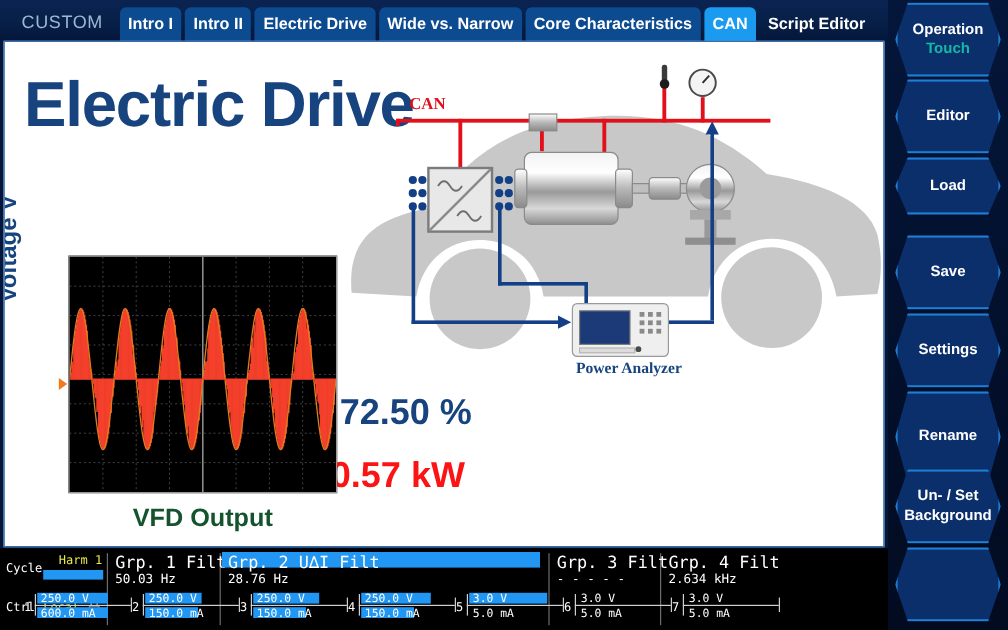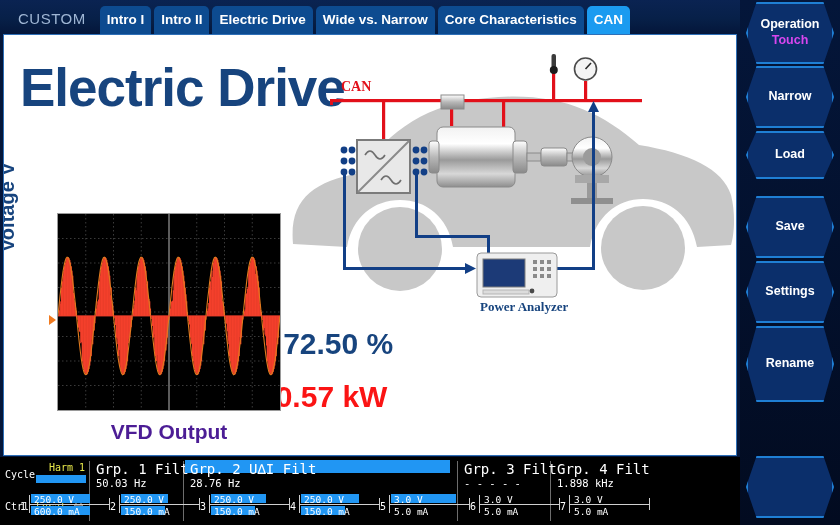--- a/index.html
+++ b/index.html
@@ -57,21 +57,21 @@
     position:absolute; left:53px; top:178px; width:224px; height:198px;
     background:#000; border:1px solid #9a9a9a;
   }
   #ylabel{
     position:absolute; left:-8px; top:217px;
     transform:rotate(-90deg); transform-origin:left top;
     font-size:20px; font-weight:bold; color:#17447e; white-space:nowrap;
   }
   #vfdlabel{
     position:absolute; left:53px; top:385px; width:224px; text-align:center;
-    font-size:21px; font-weight:bold; color:#4c1d95;
+    font-size:21px; font-weight:bold; color:#14532d;
   }
   #marker{
     position:absolute; left:45px; top:280px;
     width:0;height:0;border-left:7px solid #f07a20;
     border-top:5px solid transparent;border-bottom:5px solid transparent;
   }
 
   
   #status{
     position:absolute; left:0; top:457px; width:740px; height:68px;
@@ -95,21 +95,21 @@
     background:linear-gradient(to bottom,#04163a,#020b20);
   }
   .sbtn{
     position:absolute; left:6px; width:88px;
     display:flex; flex-direction:column; align-items:center; justify-content:center;
     background:#0b2f6b; color:#ffffff; font-size:12.5px; font-weight:bold;
     text-align:center; line-height:1.25;
     border:2px solid #1f7fd4;
     clip-path:polygon(12% 0%,88% 0%,100% 50%,88% 100%,12% 100%,0% 50%);
   }
-  .sbtn .sub{ color:#d946ef; }
+  .sbtn .sub{ color:#14b8a6; }
 </style>
 </head>
 <body>
 
 <div id="app">
 
   <div id="tabbar">
     <div class="custom-label">CUSTOM</div>
     <div id="tabs-host" style="display:flex;align-items:flex-end;">
         <div class="tab">
@@ -122,20 +122,23 @@
           <span>Electric Drive</span>
         </div>
         <div class="tab">
           <span>Wide vs. Narrow</span>
         </div>
         <div class="tab">
           <span>Core Characteristics</span>
         </div>
         <div class="tab sel">
           <span>CAN</span>
+        </div>
+        <div class="tab plain">
+          <span>Script Editor</span>
         </div>
       </div>
   </div>
 
   <div id="canvas">
 
     <div id="title">Electric Drive</div>
 
     <div id="car">
       <svg width="450" height="280" viewBox="0 0 450 280">
@@ -598,21 +601,21 @@
         <div class="divv" style="left: 457px;"></div>
         <div class="divv" style="left: 550px;"></div>
         <div class="grp-h" style="left: 96px; top: 4px;">Grp.  1 Filt</div>
         <div class="grp-v" style="left: 96px; top: 20px;">50.03   Hz</div>
         <div class="hl" style="left: 185px; top: 3px; width: 265px; height: 13px;"></div>
         <div class="grp-h" style="left: 190px; top: 4px;">Grp.  2 U∆I Filt</div>
         <div class="grp-v" style="left: 190px; top: 20px;">28.76   Hz</div>
         <div class="grp-h" style="left: 464px; top: 4px;">Grp.  3 Filt</div>
         <div class="grp-v" style="left: 464px; top: 20px;">- - - - -</div>
         <div class="grp-h" style="left: 557px; top: 4px;">Grp.  4 Filt</div>
-        <div class="grp-v" style="left: 557px; top: 20px;">1.898  kHz</div>
+        <div class="grp-v" style="left: 557px; top: 20px;">2.634  kHz</div>
       </div>
     <div id="channels-host">
         <div class="chnum" style="left: 20px; top: 44px;">1</div>
         <div class="chcap" style="left: 29px; top: 38px; height: 18px;"></div>
         <div class="chcap" style="left: 109px; top: 41px; height: 12px;"></div>
         <div class="chline" style="left: 29px; top: 47px; width: 80px;"></div>
         <div class="chbar" style="left: 31px; top: 37px; width: 59px;"></div>
         <div class="chtxt" style="left: 34px; top: 37px;">250.0 V</div>
         <div class="chbar" style="left: 31px; top: 49px; width: 59px;"></div>
         <div class="chtxt" style="left: 34px; top: 49px;">600.0  mA</div>
@@ -661,29 +664,33 @@
         <div class="chtxt" style="left: 574px; top: 49px;">5.0 mA</div>
       </div>
   </div>
 
   <div id="side">
       <div class="sbtn" style="top: 2px; height: 62px;">
         <div>Operation</div>
         <div class="sub">Touch</div>
       </div>
       <div class="sbtn" style="top: 66px; height: 62px;">
-        <div>Narrow</div>
+        <div>Editor</div>
       </div>
       <div class="sbtn" style="top: 131px; height: 48px;">
         <div>Load</div>
       </div>
       <div class="sbtn" style="top: 196px; height: 62px;">
         <div>Save</div>
       </div>
       <div class="sbtn" style="top: 261px; height: 62px;">
         <div>Settings</div>
       </div>
       <div class="sbtn" style="top: 326px; height: 76px;">
         <div>Rename</div>
+      </div>
+      <div class="sbtn" style="top: 391px; height: 62px;">
+        <div>Un- / Set</div>
+        <div>Background</div>
       </div>
       <div class="sbtn" style="top: 456px; height: 62px;"></div>
     </div>
 </div>
 
 </body></html>

